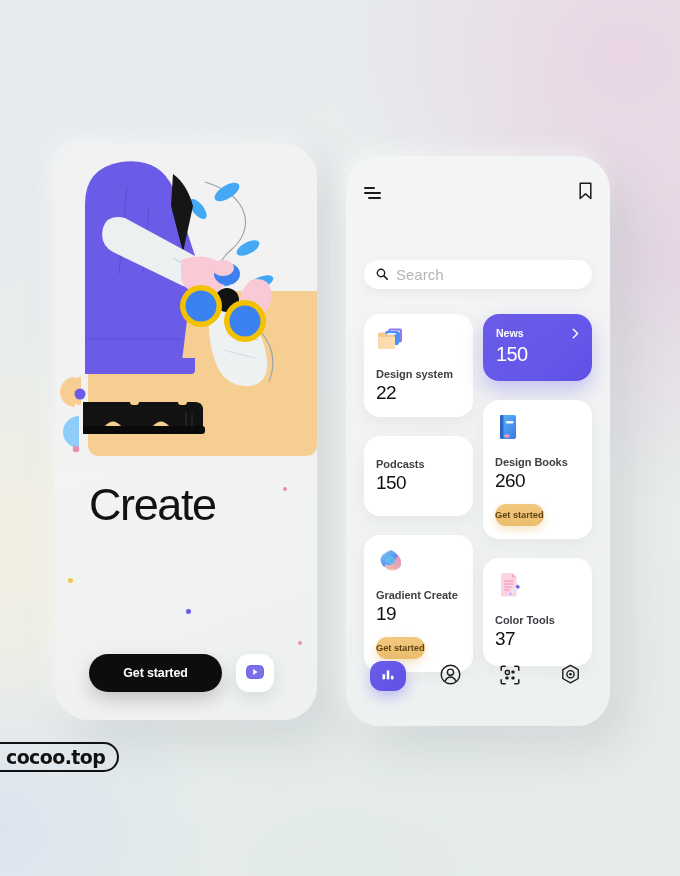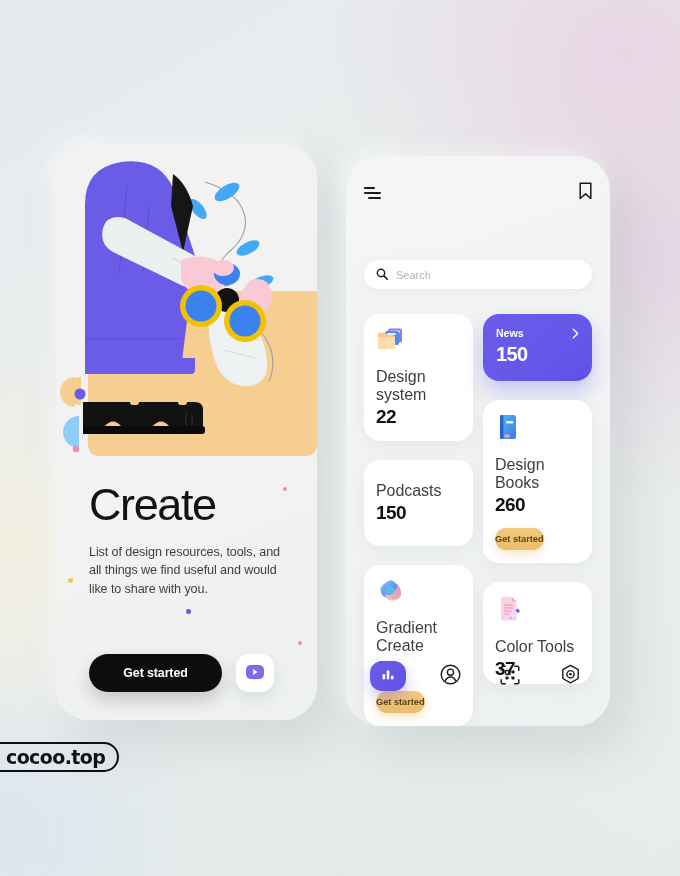--- a/index.html
+++ b/index.html
@@ -169,21 +169,21 @@
     align-items: center;
     gap: 8px;
     padding: 0 12px;
     box-shadow: 0 3px 10px rgba(130,140,155,0.10);
   }
   .search-input {
     border: none;
     outline: none;
     background: transparent;
     font-family: "Liberation Sans", sans-serif;
-    font-size: 11px;
+    font-size: 15px;
     color: #3a3a3a;
     width: 100%;
   }
   .search-input::placeholder { color: #b2b4b8; }
 
   
   .grid {
     position: absolute;
     left: 18px;
     top: 158px;
@@ -194,28 +194,28 @@
   .col { display: flex; flex-direction: column; gap: 19px; width: 109px; }
 
   .card {
     background: #ffffff;
     border-radius: 16px;
     padding: 12px 12px 13px 12px;
     box-shadow: 0 6px 16px rgba(135,145,160,0.10);
     position: relative;
   }
   .card-label {
-    font-size: 16px;
+    font-size: 11px;
     color: #3d3f44;
-    font-weight: 400;
+    font-weight: 700;
     letter-spacing: -0.05px;
   }
   .card-value {
     font-size: 19px;
-    font-weight: 700;
+    font-weight: 400;
     color: #111111;
     letter-spacing: -0.6px;
     margin-top: 2px;
     line-height: 1.15;
   }
   .card-icon { margin-bottom: 10px; display: block; }
 
   .card-news {
     background: linear-gradient(140deg, #6b5ce7 0%, #6558ea 55%, #5f51e6 100%);
     border-radius: 16px;
@@ -375,21 +375,20 @@
       </svg>
     </div>
 
     <span class="dot" style="left:228px; top:343px; width:4px; height:4px; background:#e98fae;"></span>
     <span class="dot" style="left:13px; top:434px; width:5px; height:5px; background:#f2c84b;"></span>
     <span class="dot" style="left:131px; top:465px; width:4.5px; height:4.5px; background:#6b5ce7;"></span>
     <span class="dot" style="left:243px; top:497px; width:4px; height:4px; background:#e98fae;"></span>
 
     <div class="hero-copy">
       <div class="hero-title">Create</div>
-      <div class="hero-sub">List of design resources, tools, and all things we find useful and would like to share with you.</div>
     </div>
 
     <div class="cta-row">
       <button class="btn-dark">Get started</button>
       <button class="btn-play">
         <span>
           <svg width="18" height="14" viewBox="0 0 18 14" xmlns="http://www.w3.org/2000/svg">
             <rect x="0.6" y="0.6" width="16.8" height="12.8" rx="4" fill="#7d6fe8" stroke="#6b5ce7" stroke-width="1"></rect>
             <path d="M7.2 4.1 L11.6 7 L7.2 9.9 Z" fill="#ffffff"></path>
           </svg>
@@ -499,21 +498,21 @@
                 <rect x="5" y="3" width="3.4" height="24" rx="1.4" fill="#2f63cc"></rect>
                 <rect x="11" y="9" width="7.5" height="2.6" rx="1.1" fill="#ffffff" opacity="0.92"></rect>
                 <rect x="9.5" y="22.5" width="5" height="3" rx="0.8" fill="#f4a0b8"></rect>
               </svg>
             </span>
             <div class="card-label">Design Books</div>
             <div class="card-value">260</div>
             <button class="btn-amber">Get started</button>
           </div>
 
-          <div class="card" style="padding-bottom:4px;">
+          <div class="card" style="padding-bottom:16px;">
             <span class="card-icon">
               <svg width="28" height="30" viewBox="0 0 28 30" xmlns="http://www.w3.org/2000/svg">
                 <path d="M6 4.5 Q6 3 7.5 3 H17 L21.5 7.5 V25 Q21.5 26.5 20 26.5 H7.5 Q6 26.5 6 25 Z" fill="#fbd3e2"></path>
                 <path d="M17 3 L21.5 7.5 H18.2 Q17 7.5 17 6.3 Z" fill="#f5aecb"></path>
                 <g stroke="#ef8fb8" stroke-width="1.2" stroke-linecap="round">
                   <path d="M9.5 11 H18"></path>
                   <path d="M9.5 14 H18"></path>
                   <path d="M9.5 17 H16"></path>
                   <path d="M9.5 20 H14"></path>
                 </g>

